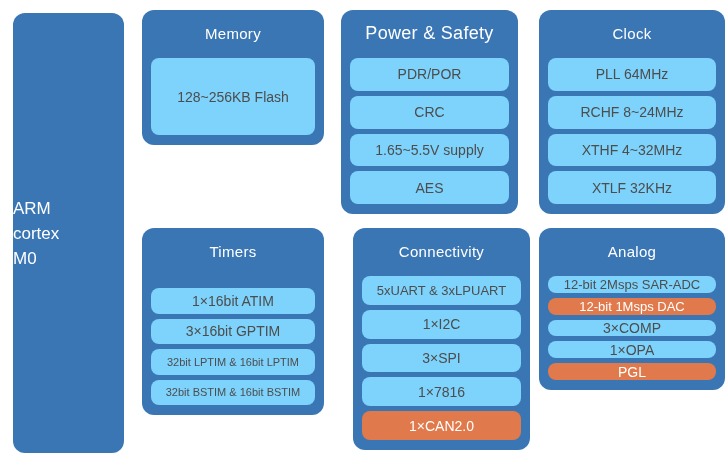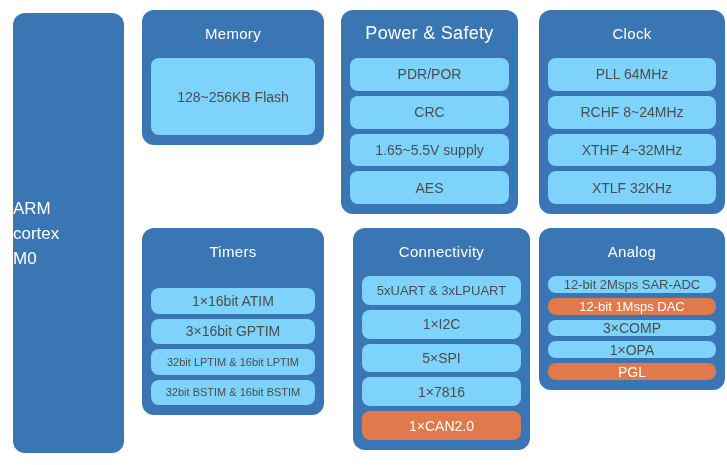--- a/index.html
+++ b/index.html
@@ -123,21 +123,21 @@
       <div class="pill pill-sm">32bit LPTIM &amp; 16bit LPTIM</div>
       <div class="pill pill-sm">32bit BSTIM &amp; 16bit BSTIM</div>
     </div>
   </div>
 
   <div class="block connectivity">
     <div class="block-title">Connectivity</div>
     <div class="block-content">
       <div class="pill pill-13">5xUART &amp; 3xLPUART</div>
       <div class="pill">1×I2C</div>
-      <div class="pill">5×SPI</div>
+      <div class="pill">3×SPI</div>
       <div class="pill">1×7816</div>
       <div class="pill orange">1×CAN2.0</div>
     </div>
   </div>
 
   <div class="block analog">
     <div class="block-title">Analog</div>
     <div class="block-content">
       <div class="pill pill-13">12-bit 2Msps SAR-ADC</div>
       <div class="pill pill-13 orange">12-bit 1Msps DAC</div>

